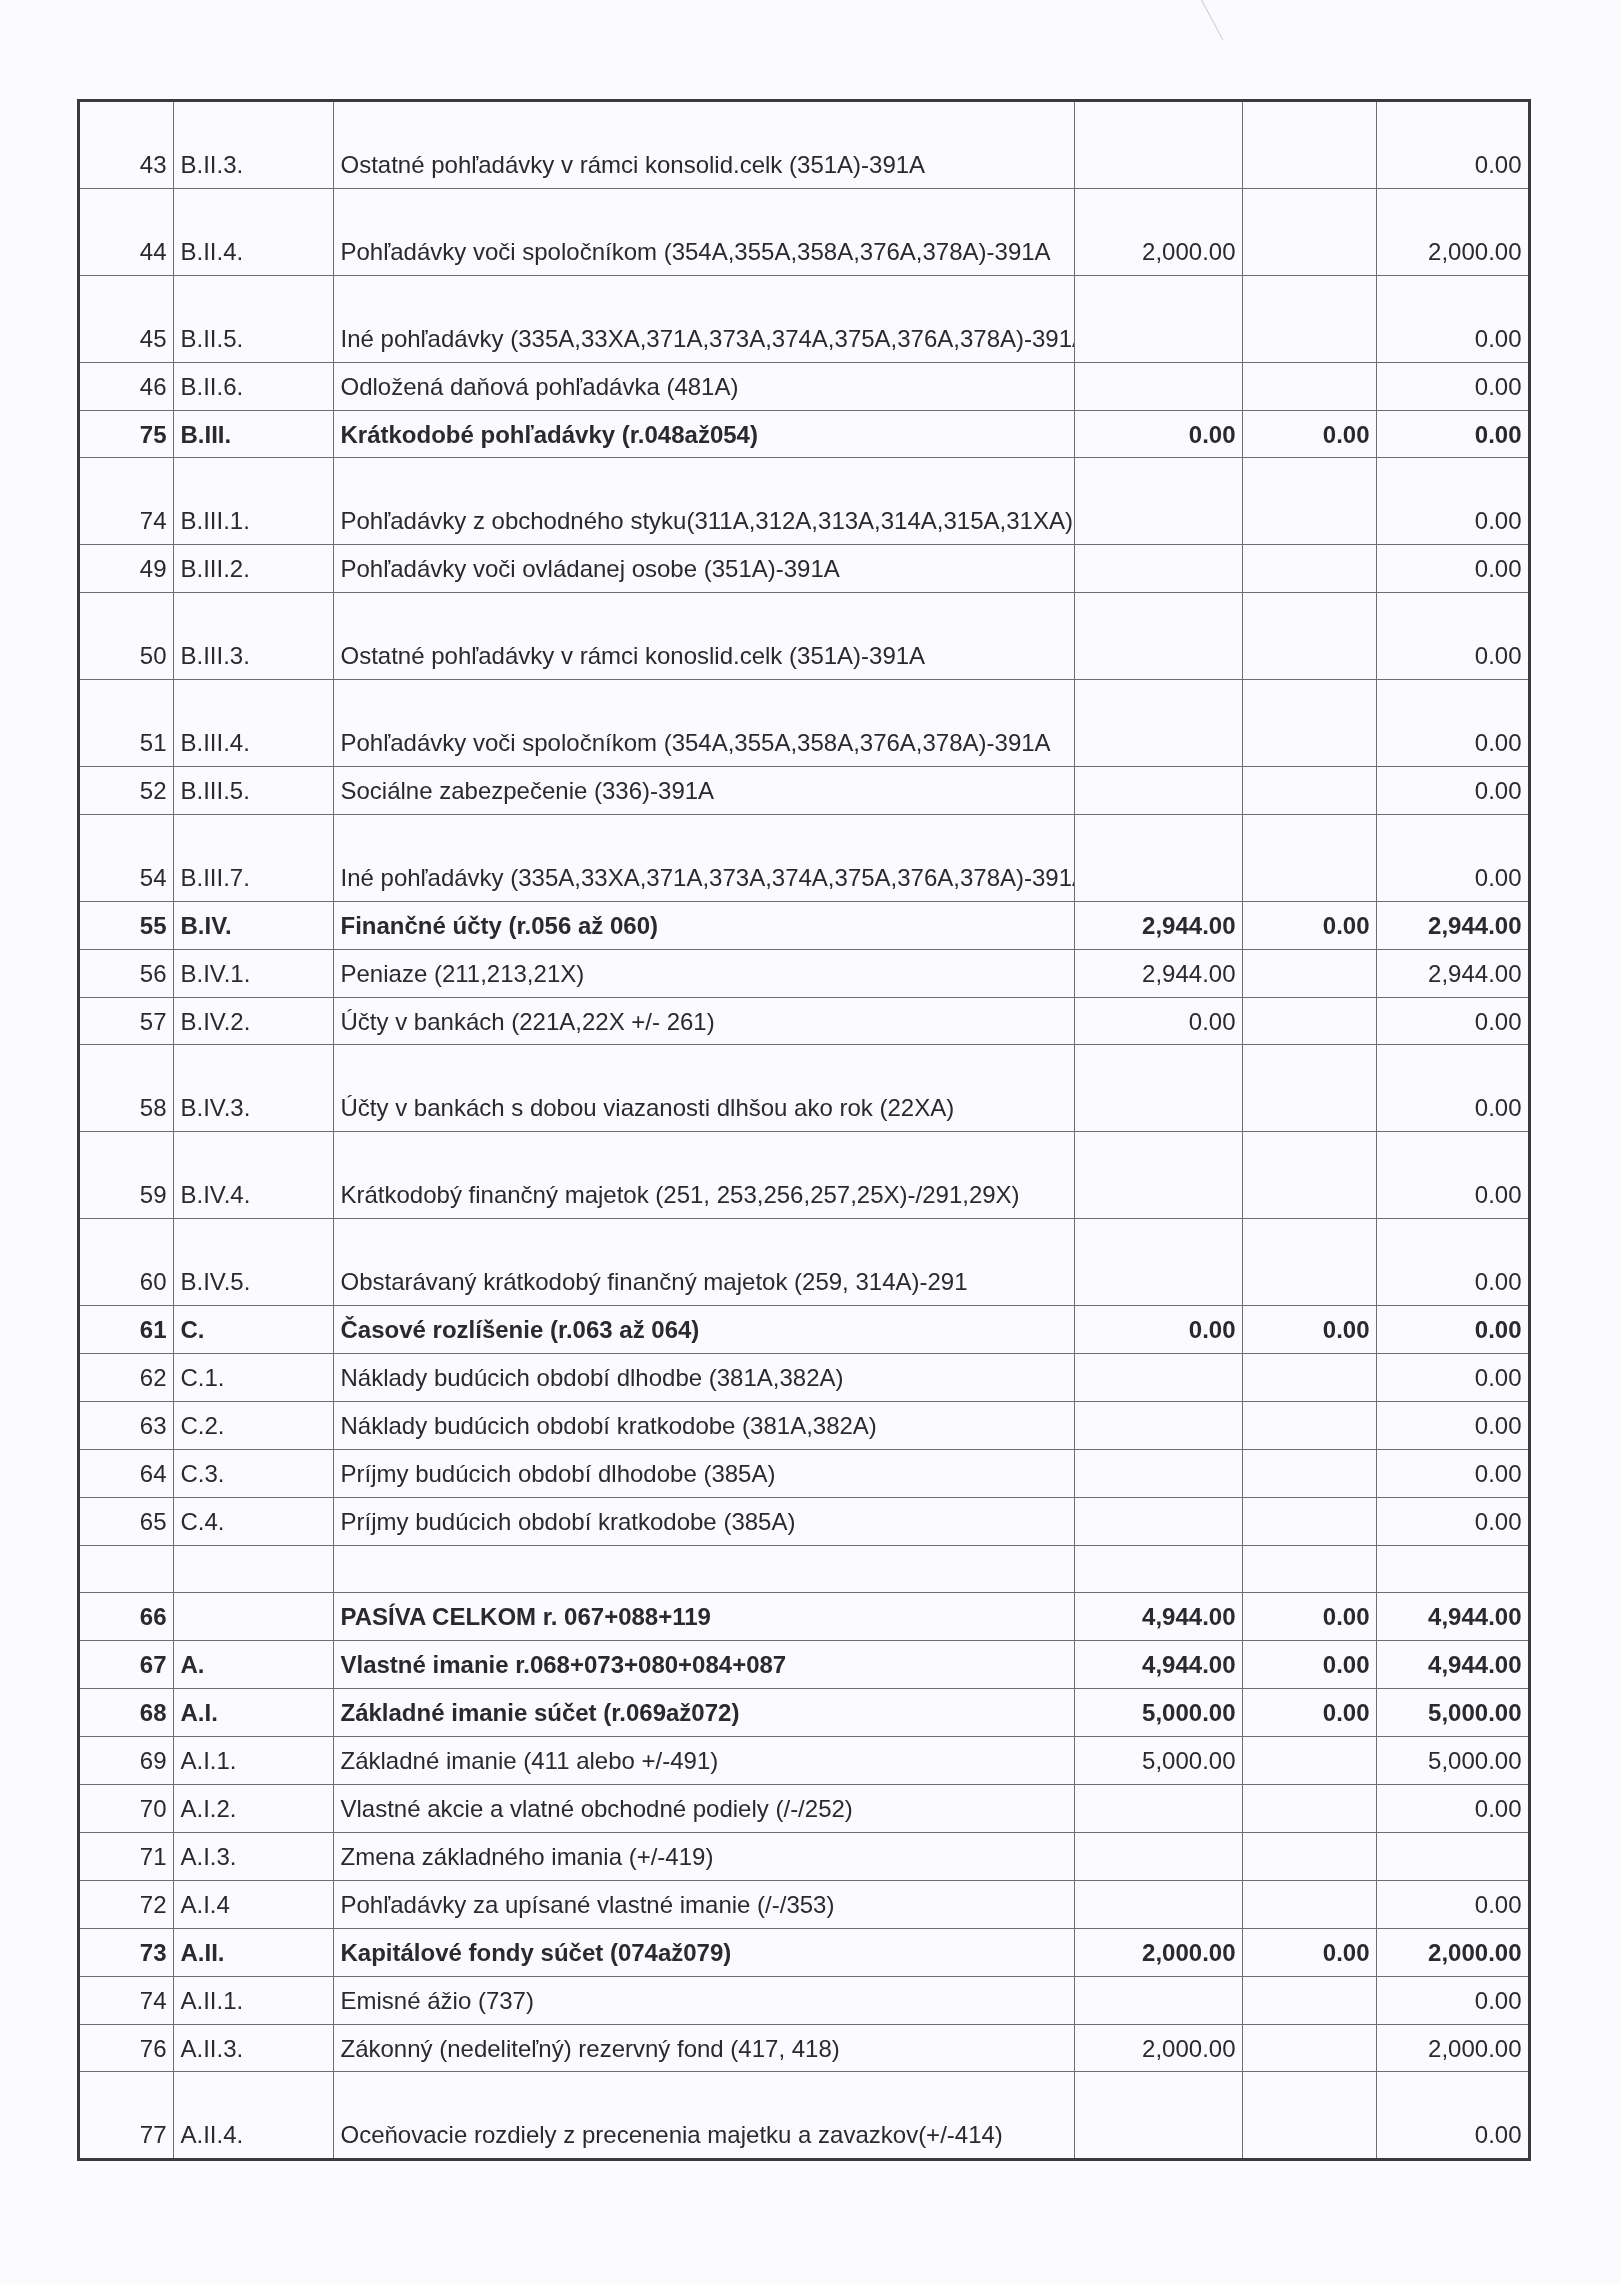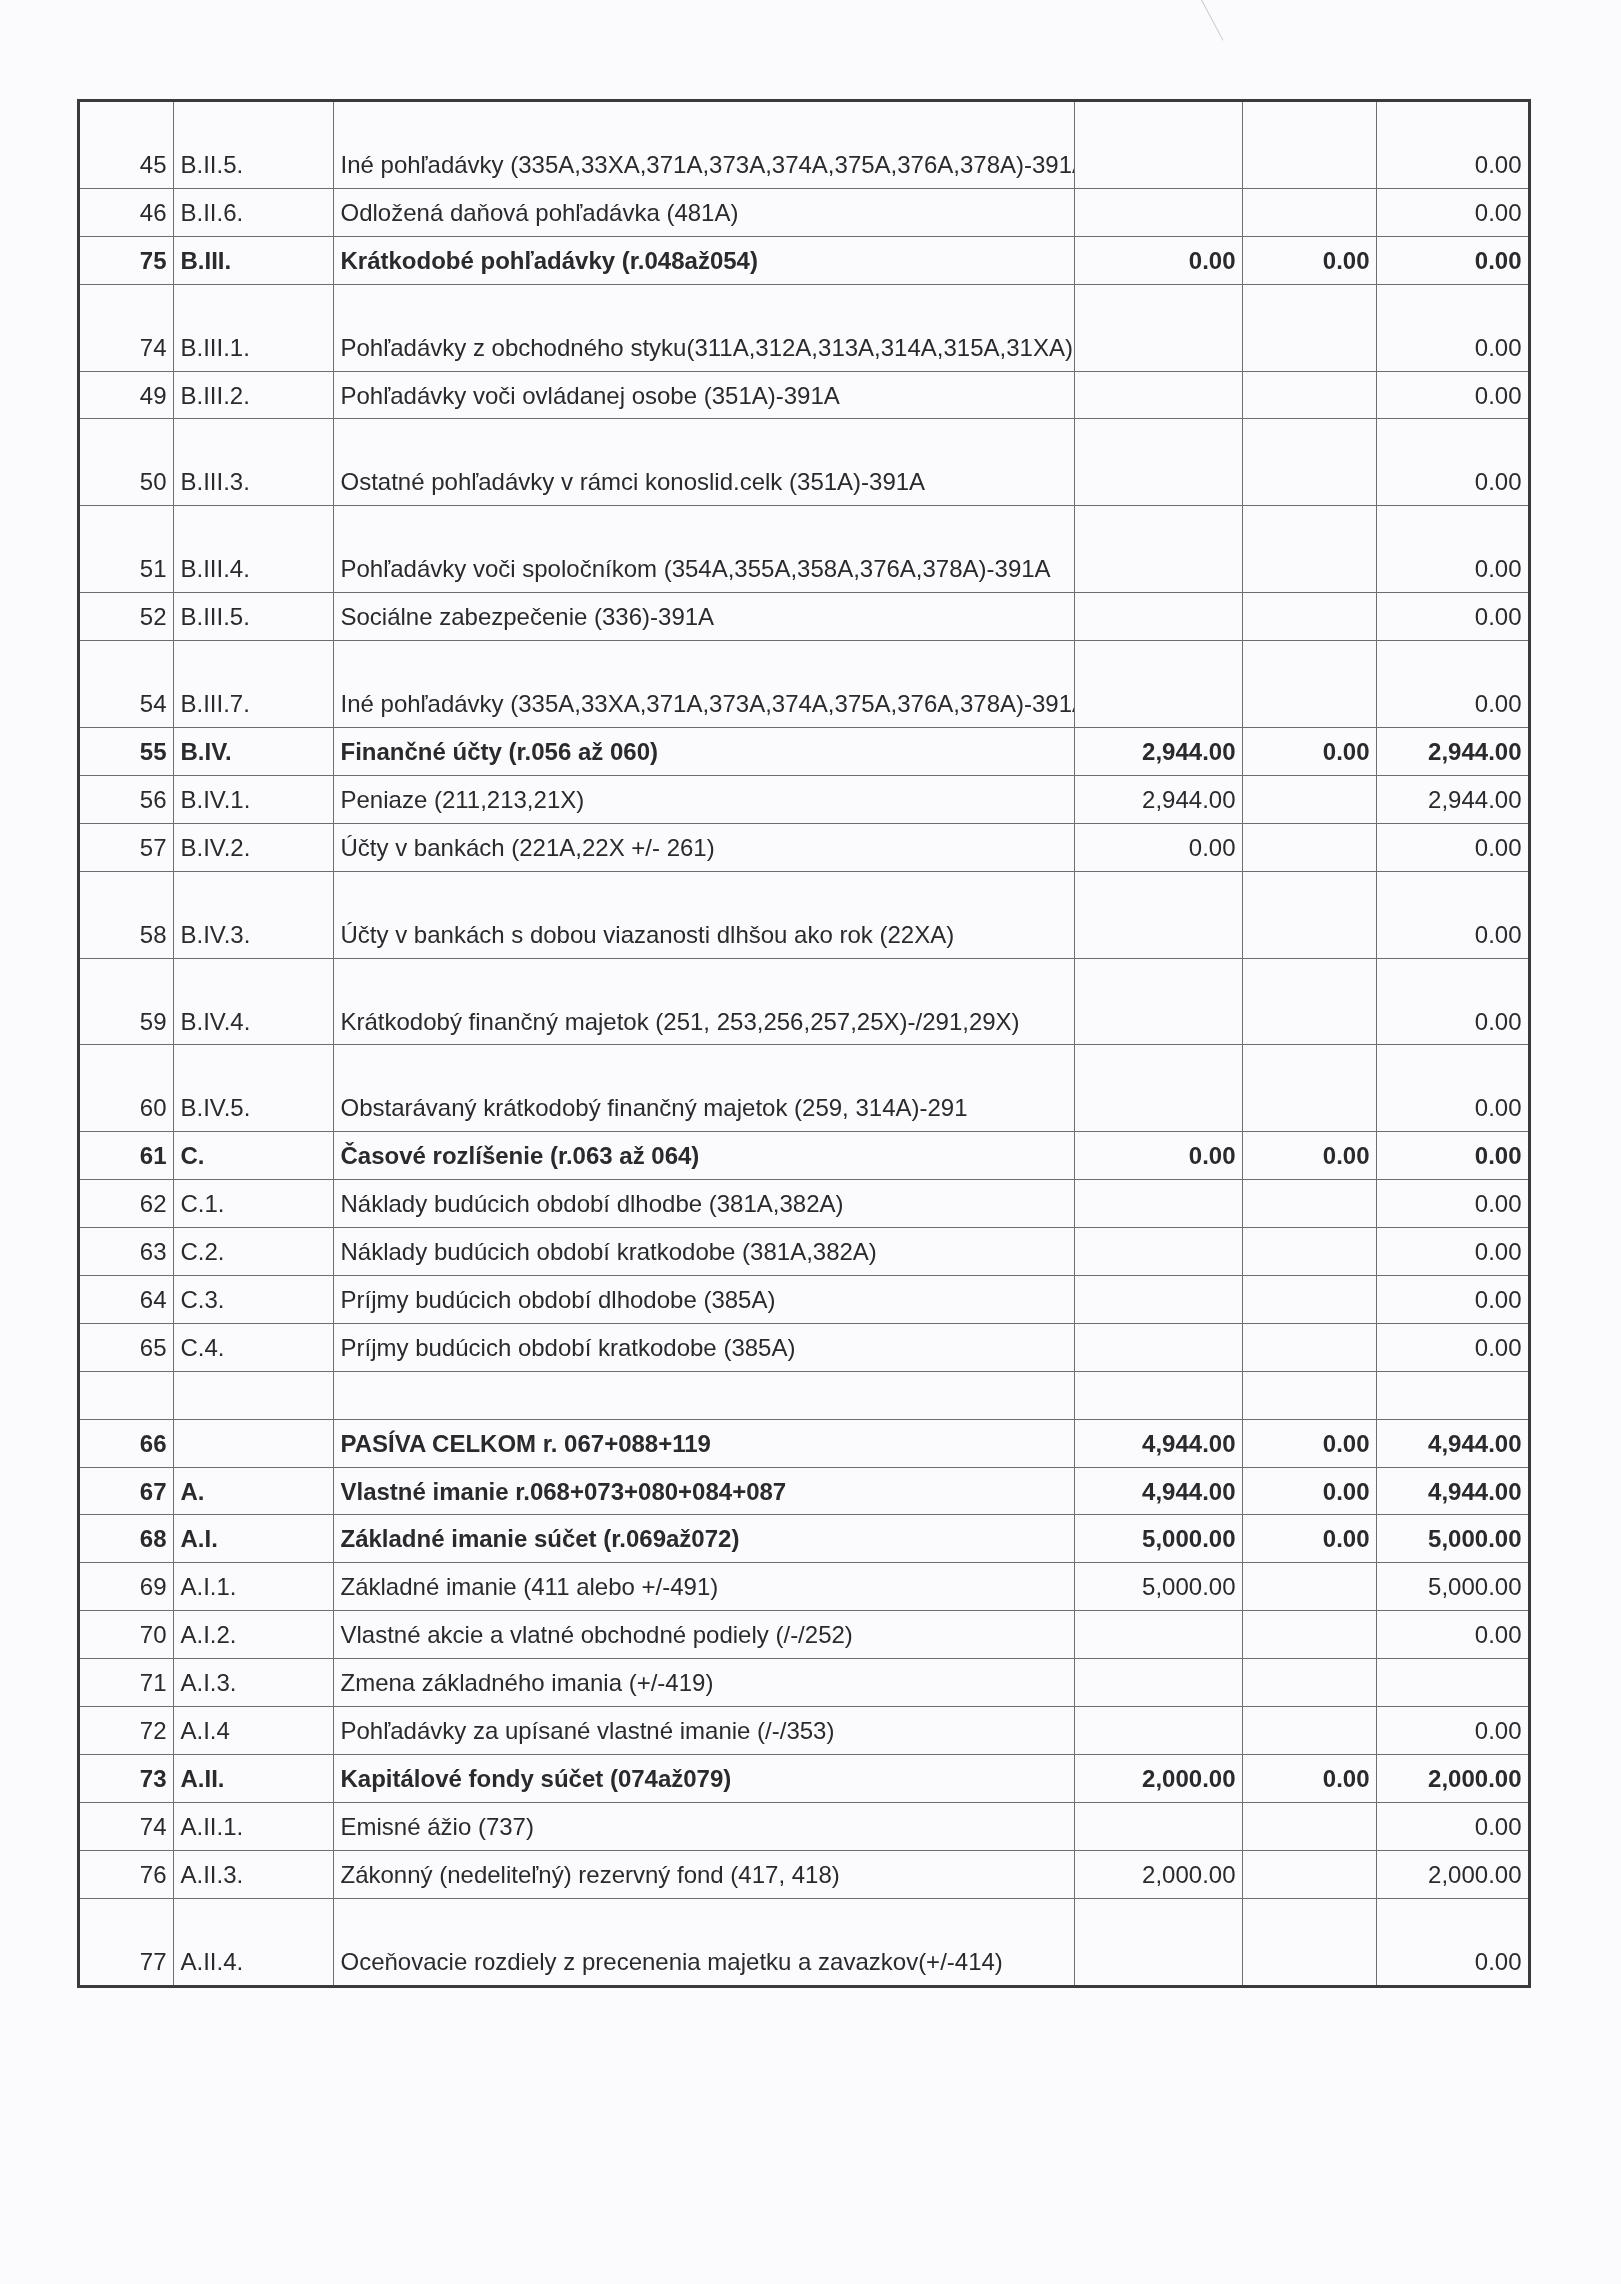--- a/index.html
+++ b/index.html
@@ -55,20 +55,36 @@
   <colgroup>
     <col class="w-num">
       <col class="w-code">
       <col class="w-desc">
       <col class="w-v1">
       <col class="w-v2">
       <col class="w-v3">
   </colgroup>
   <tbody id="rows">
       <tr class="h2">
+    <td class="c-num">43</td>
+    <td class="c-code">B.II.3.</td>
+    <td class="c-desc">Ostatné pohľadávky v rámci konsolid.celk (351A)-391A</td>
+    <td class="c-val"></td>
+    <td class="c-val"></td>
+    <td class="c-val">0.00</td>
+  </tr>
+      <tr class="h2">
+    <td class="c-num">44</td>
+    <td class="c-code">B.II.4.</td>
+    <td class="c-desc">Pohľadávky voči spoločníkom (354A,355A,358A,376A,378A)-391A</td>
+    <td class="c-val">2,000.00</td>
+    <td class="c-val"></td>
+    <td class="c-val">2,000.00</td>
+  </tr>
+      <tr class="h2">
     <td class="c-num">45</td>
     <td class="c-code">B.II.5.</td>
     <td class="c-desc">Iné pohľadávky (335A,33XA,371A,373A,374A,375A,376A,378A)-391A</td>
     <td class="c-val"></td>
     <td class="c-val"></td>
     <td class="c-val">0.00</td>
   </tr>
       <tr class="h1">
     <td class="c-num">46</td>
     <td class="c-code">B.II.6.</td>

